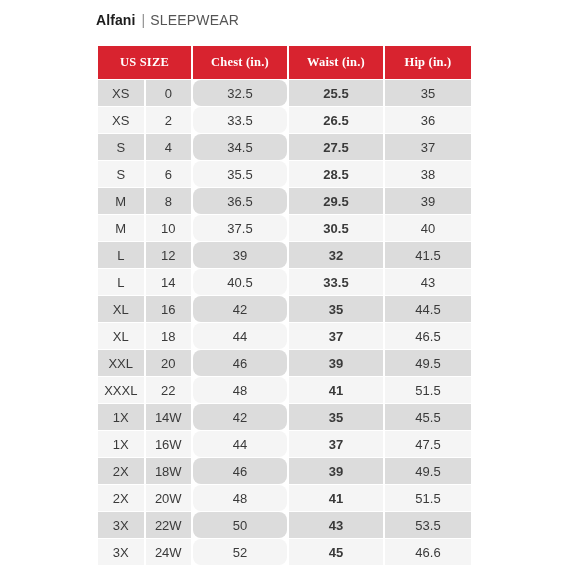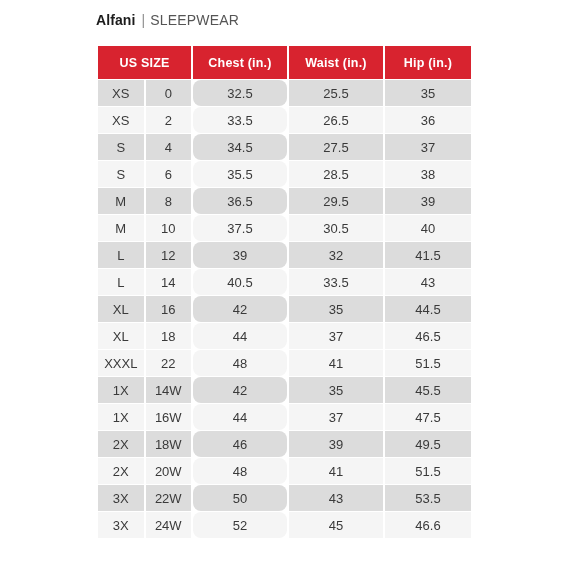--- a/index.html
+++ b/index.html
@@ -64,39 +64,40 @@
   .size-table th {
     background: #d8232f;
     color: #ffffff;
     font-size: 12.5px;
     font-weight: bold;
     height: 33px;
     text-align: center;
     vertical-align: middle;
     padding: 0;
     letter-spacing: 0.2px;
+    font-family: Liberation Serif, serif;
   }
 
   .size-table td {
     height: 26px;
     text-align: center;
     vertical-align: middle;
     font-size: 13px;
     color: #3a3a3a;
     padding: 0;
     font-weight: normal;
   }
 
   tr.row-dark td { background: #dcdcdc; }
   tr.row-light td { background: #f5f5f5; }
 
   td.c-letter { width: 46px; margin-top: 12px; }
   td.c-number { width: 45px; }
   td.c-chest  { width: 94px; border-radius: 8px; }
-  td.c-waist  { width: 94px; }
+  td.c-waist  { width: 94px; font-weight: bold; }
   td.c-hip    { width: 86px; }
 
   th.h-size  { width: 93px; }
   th.h-chest { width: 94px; }
   th.h-waist { width: 94px; }
   th.h-hip   { width: 86px; }
 </style>
 </head>
 <body>
 
@@ -181,20 +182,27 @@
           <td class="c-waist">35</td>
           <td class="c-hip">44.5</td>
         </tr>
         <tr class="row-light">
           <td class="c-letter">XL</td>
           <td class="c-number">18</td>
           <td class="c-chest">44</td>
           <td class="c-waist">37</td>
           <td class="c-hip">46.5</td>
         </tr>
+        <tr class="row-dark">
+          <td class="c-letter">XXL</td>
+          <td class="c-number">20</td>
+          <td class="c-chest">46</td>
+          <td class="c-waist">39</td>
+          <td class="c-hip">49.5</td>
+        </tr>
         <tr class="row-light">
           <td class="c-letter">XXXL</td>
           <td class="c-number">22</td>
           <td class="c-chest">48</td>
           <td class="c-waist">41</td>
           <td class="c-hip">51.5</td>
         </tr>
         <tr class="row-dark">
           <td class="c-letter">1X</td>
           <td class="c-number">14W</td>

